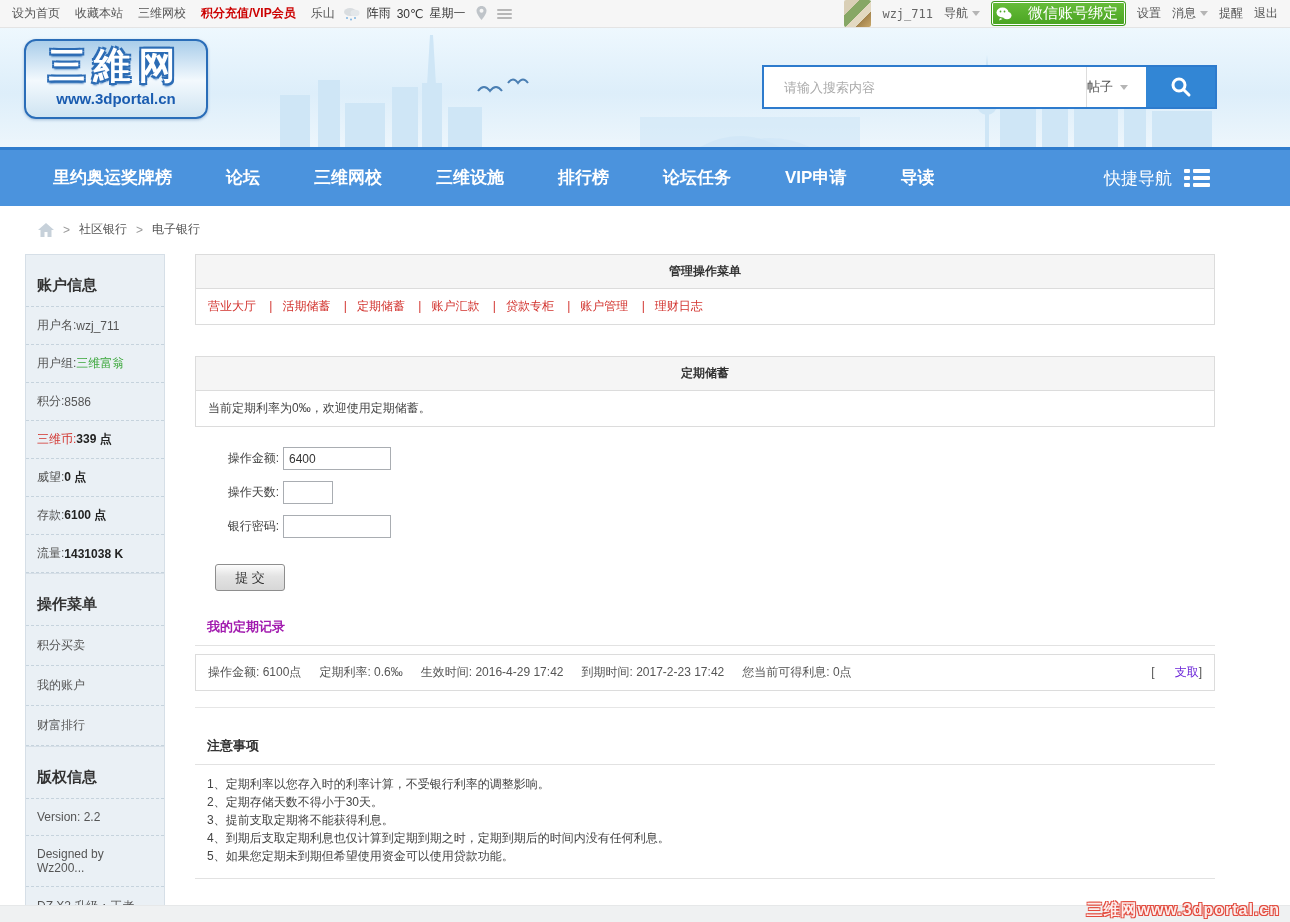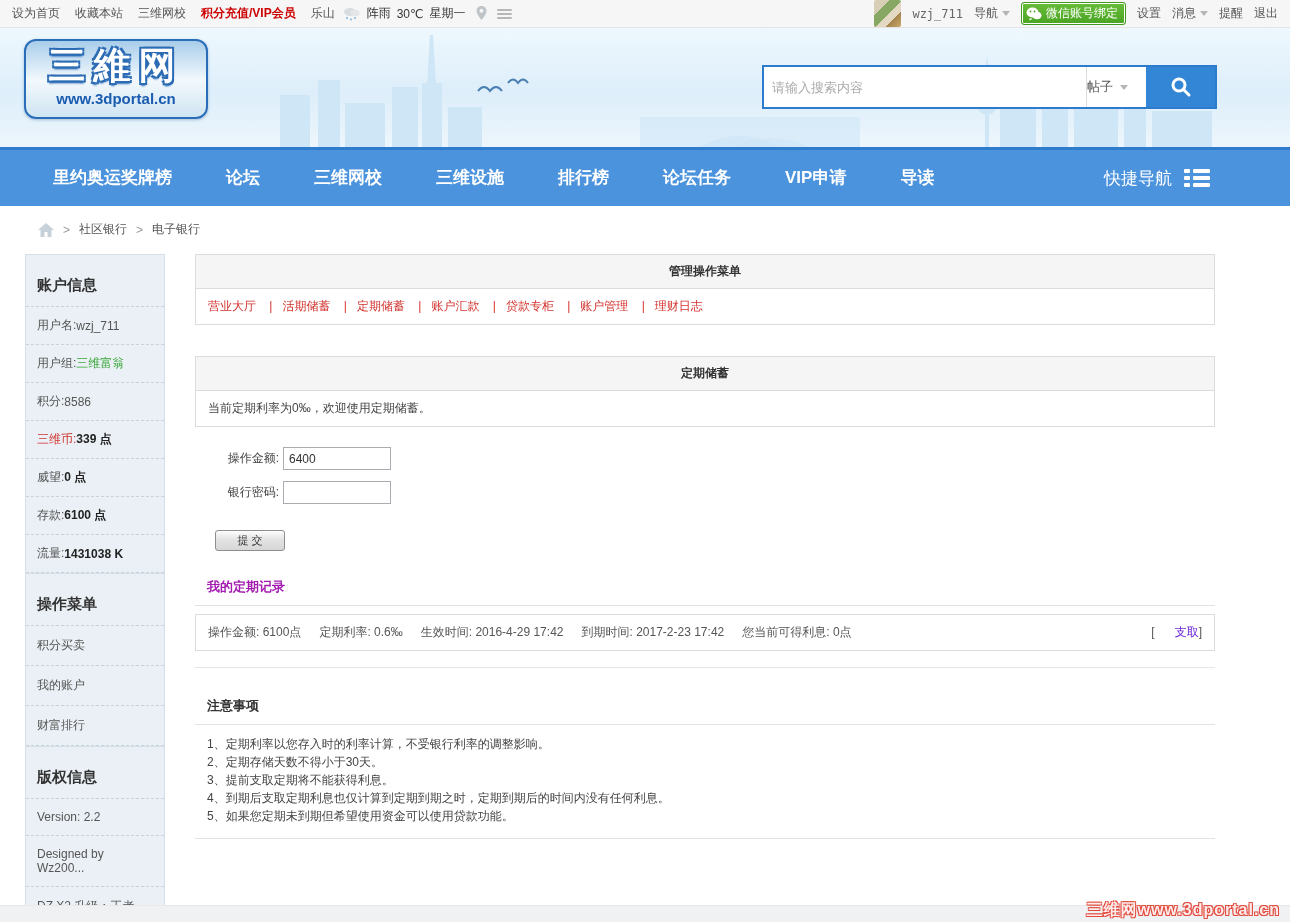--- a/index.html
+++ b/index.html
@@ -12,34 +12,34 @@
   .topbar .grp { display:flex; align-items:center; }
   .topbar .lnk { margin-right:15px; color:#555; }
   .topbar .vip { color:#c00; font-weight:bold; margin-right:15px; }
   .topbar .wgrp { display:flex; align-items:center; gap:6px; margin-right:10px; }
   .topbar .wtxt { color:#333; }
   .tb-right { margin-left:auto; display:flex; align-items:center; gap:11px; }
   .avatar { width:27px; height:27px; border-radius:2px; background:
       linear-gradient(135deg,#d9cfb6 0%,#d9cfb6 28%,#87a765 28%,#87a765 52%,#e3d9c2 52%,#e3d9c2 72%,#a5854e 72%,#caa96a 100%); }
   .uname { font-family:"DejaVu Sans Mono","Liberation Mono",monospace; color:#666; }
   .caret { display:inline-block; width:0; height:0; border-left:4px solid transparent; border-right:4px solid transparent; border-top:5px solid #b5b5b5; margin-left:4px; vertical-align:middle; }
-  .wx-badge { display:flex; align-items:center; gap:4px; background:linear-gradient(#67bd3a,#4aa422); border:1px solid #3f9a1d; border-radius:3px; padding:2px 7px 2px 4px; color:#fff; font-size:12px; box-shadow:0 0 0 1px #fff inset; }
+  .wx-badge { display:flex; align-items:center; gap:16px; background:linear-gradient(#67bd3a,#4aa422); border:1px solid #3f9a1d; border-radius:3px; padding:2px 7px 2px 4px; color:#fff; font-size:15px; box-shadow:0 0 0 1px #fff inset; }
   .hamb { display:inline-block; width:15px; }
   .hamb i { display:block; height:2px; background:#b7b7b7; margin:2px 0; border-radius:1px; }
 
   
   .banner { height:122px; position:relative; background:linear-gradient(180deg,#eef8fe 0%,#ddeefa 55%,#edf6fc 100%); border-bottom:3px solid #2f7ccd; overflow:hidden; }
   .skyline { position:absolute; left:0; bottom:0; width:100%; height:122px; }
   .logo { position:absolute; left:24px; top:11px; width:184px; height:80px; border:2px solid #2a6db8; border-radius:12px;
           background:linear-gradient(180deg,#a9cdea 0%,#f3f9fd 52%,#cfe4f2 100%); text-align:center; box-shadow:0 1px 3px rgba(40,90,150,.35); }
   .logo-title { font-size:37px; font-weight:bold; color:#fff; letter-spacing:8px; line-height:46px; margin-top:2px;
           text-shadow:-2px -2px 0 #2c6cb5,2px -2px 0 #2c6cb5,-2px 2px 0 #2c6cb5,2px 2px 0 #2c6cb5,0 3px 2px #2c6cb5; }
   .logo-url { font-size:15px; font-weight:bold; color:#1a5cb0; line-height:20px; }
   .searchbox { position:absolute; right:73px; top:37px; width:455px; height:44px; border:2px solid #2d7bcd; background:#fff; display:flex; align-items:stretch; }
-  .searchbox input { flex:1; border:none; outline:none; padding:0 8px; font-size:13px; color:#555; font-family:inherit; }
+  .searchbox input { flex:1; border:none; outline:none; padding:0 20px; font-size:13px; color:#555; font-family:inherit; }
   .searchbox input::placeholder { color:#aaa; }
   .stype { width:60px; border-left:1px solid #ddd; display:flex; align-items:center; justify-content:flex-start; gap:3px; font-size:13px; color:#555; cursor:pointer; }
   .sbtn { width:69px; background:#3286d5; border:none; display:flex; align-items:center; justify-content:center; cursor:pointer; }
 
   
   .navbar { height:56px; background:#4b93dd; display:flex; align-items:center; }
   .navbar .nitem { color:#fff; font-size:17px; font-weight:bold; padding:0 27px; line-height:56px; }
   .navbar .nitem:first-child { margin-left:26px; }
   .quicknav { margin-left:auto; margin-right:80px; display:flex; align-items:center; gap:12px; color:#fff; font-size:17px; cursor:pointer; }
 
@@ -67,21 +67,21 @@
   .mlinks a { color:#d2322d; }
   .mlinks a + a::before { content:"|"; color:#d2322d; margin:0 10px; font-weight:normal; display:inline-block; }
   .panel2 { margin-top:31px; }
   .notice-row { padding:9px 12px; color:#444; }
 
   .form { margin:20px 0 0 20px; }
   .frow { display:flex; align-items:center; margin-bottom:11px; }
   .flabel { width:64px; text-align:right; margin-right:4px; color:#444; }
   .tbox { border:1px solid #a9adb2; height:23px; padding:0 5px; font-size:12px; font-family:inherit; color:#333; outline:none; }
   .w110 { width:108px; } .w50 { width:50px; }
-  .submit-btn { margin:15px 0 16px 20px; width:70px; height:21px; background:linear-gradient(#fdfdfd,#e3e3e3 45%,#d7d7d7); border:1px solid #8e8e8e; border-radius:3px; font-size:11px; color:#333; font-family:inherit; cursor:pointer; }
+  .submit-btn { margin:15px 0 16px 20px; width:70px; height:27px; background:linear-gradient(#fdfdfd,#e3e3e3 45%,#d7d7d7); border:1px solid #8e8e8e; border-radius:3px; font-size:13px; color:#333; font-family:inherit; cursor:pointer; }
 
   .records-title { font-weight:bold; font-size:13px; color:#a21caf; padding:11px 12px 9px; border-bottom:1px solid #e2e2e2; }
   .record-wrap { padding:8px 0 16px; border-bottom:1px solid #e6e6e6; }
   .record-box { border:1px solid #dcdcdc; padding:9px 12px; display:flex; align-items:center; color:#555; }
   .record-box .fld { margin-right:18px; }
   .record-act { margin-left:auto; color:#555; cursor:pointer; }
   .record-act::before { content:"["; color:#555; }
   .record-act::after { content:"]"; color:#555; }
   .record-act span { color:#6d28d9;padding-left:20px; }
 
@@ -297,20 +297,24 @@
       <div class="panel-header">定期储蓄</div>
       <div class="notice-row">当前定期利率为0‰，欢迎使用定期储蓄。</div>
     </div>
 
     <div class="form">
       <div class="frow">
         <span class="flabel">操作金额:</span>
         <input class="tbox w110" value="6400" style="">
       </div>
       <div class="frow">
+        <span class="flabel">操作天数:</span>
+        <input class="tbox w50" value="" style="">
+      </div>
+      <div class="frow">
         <span class="flabel">银行密码:</span>
         <input class="tbox w110" type="password" value="" style="">
       </div>
     </div>
     <button class="submit-btn">提 交</button>
 
     <div class="records-title">我的定期记录</div>
     <div class="record-wrap">
       <div class="record-box">
         <span class="fld">操作金额: 6100点</span>

